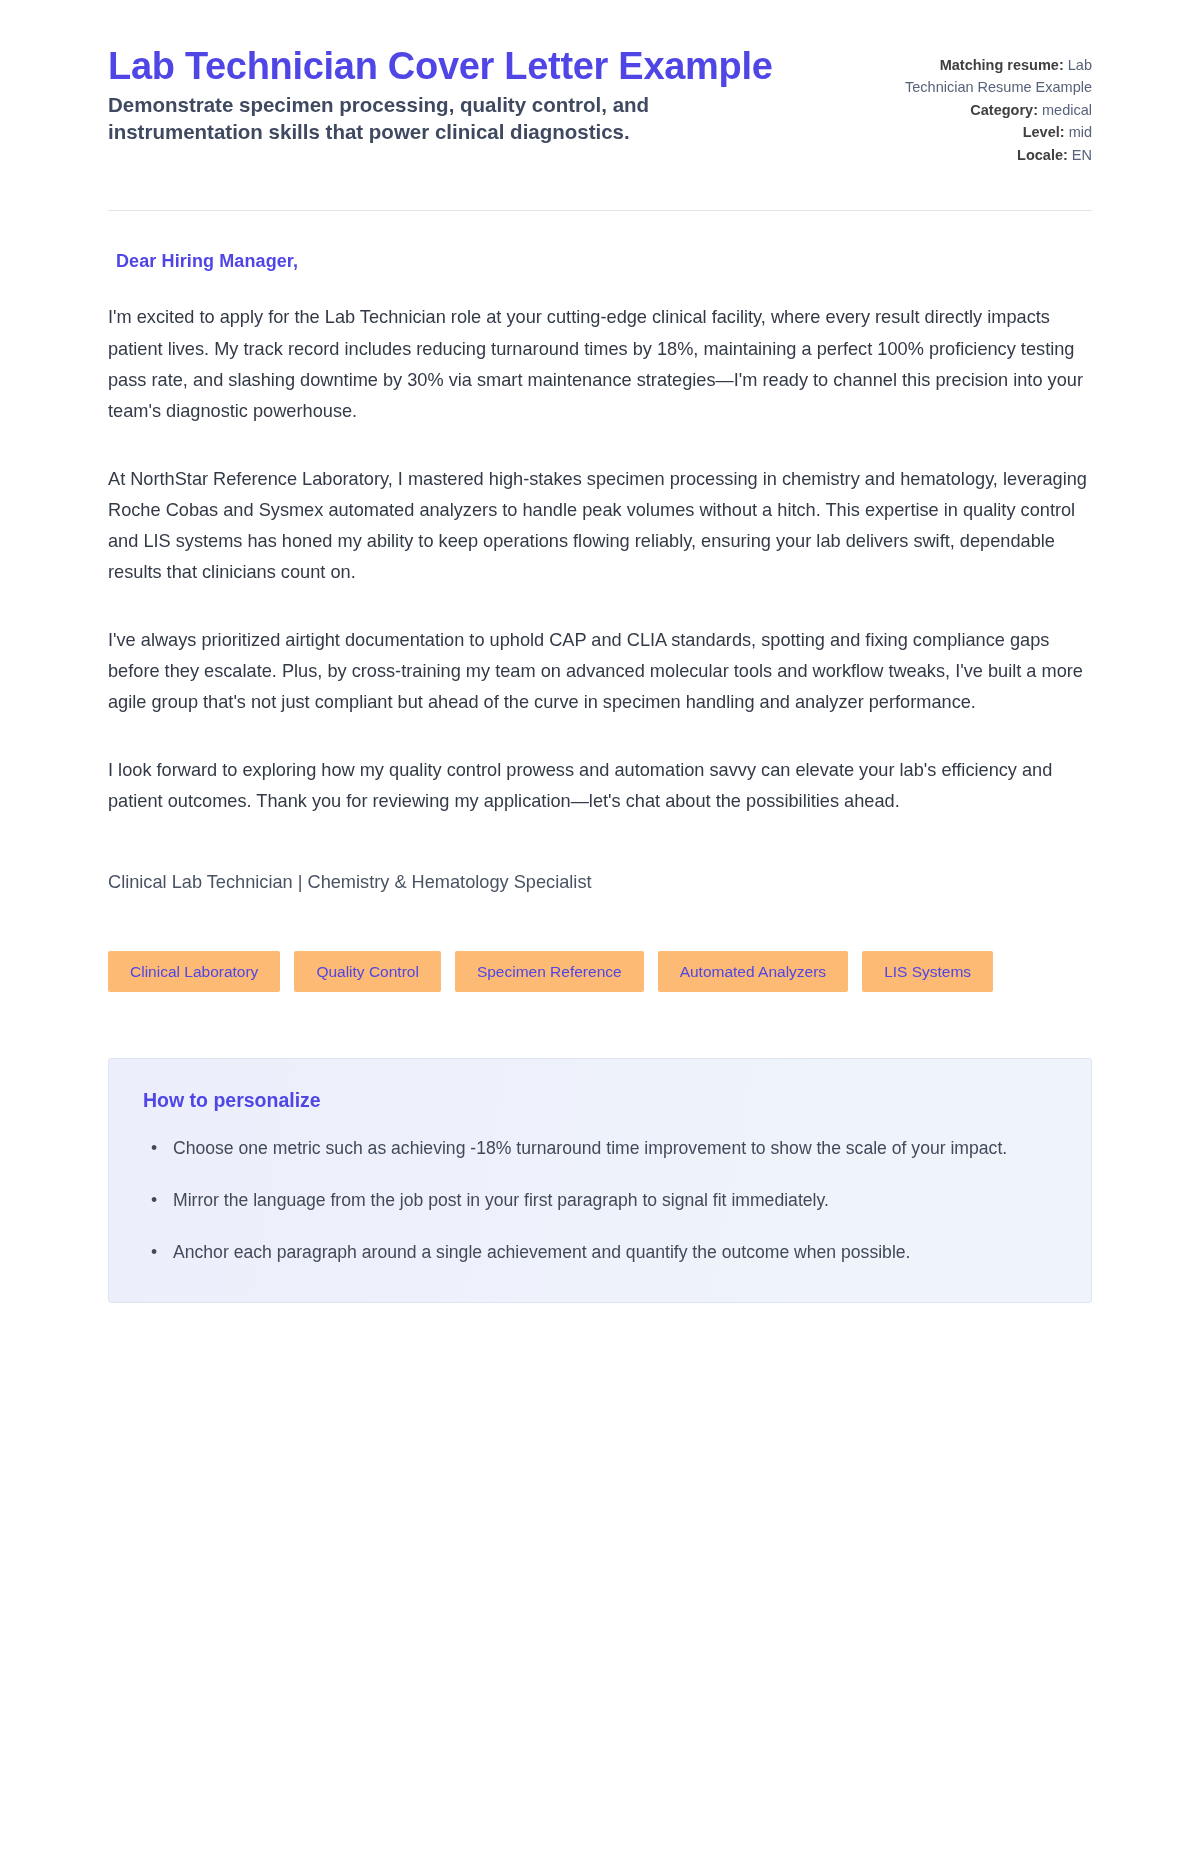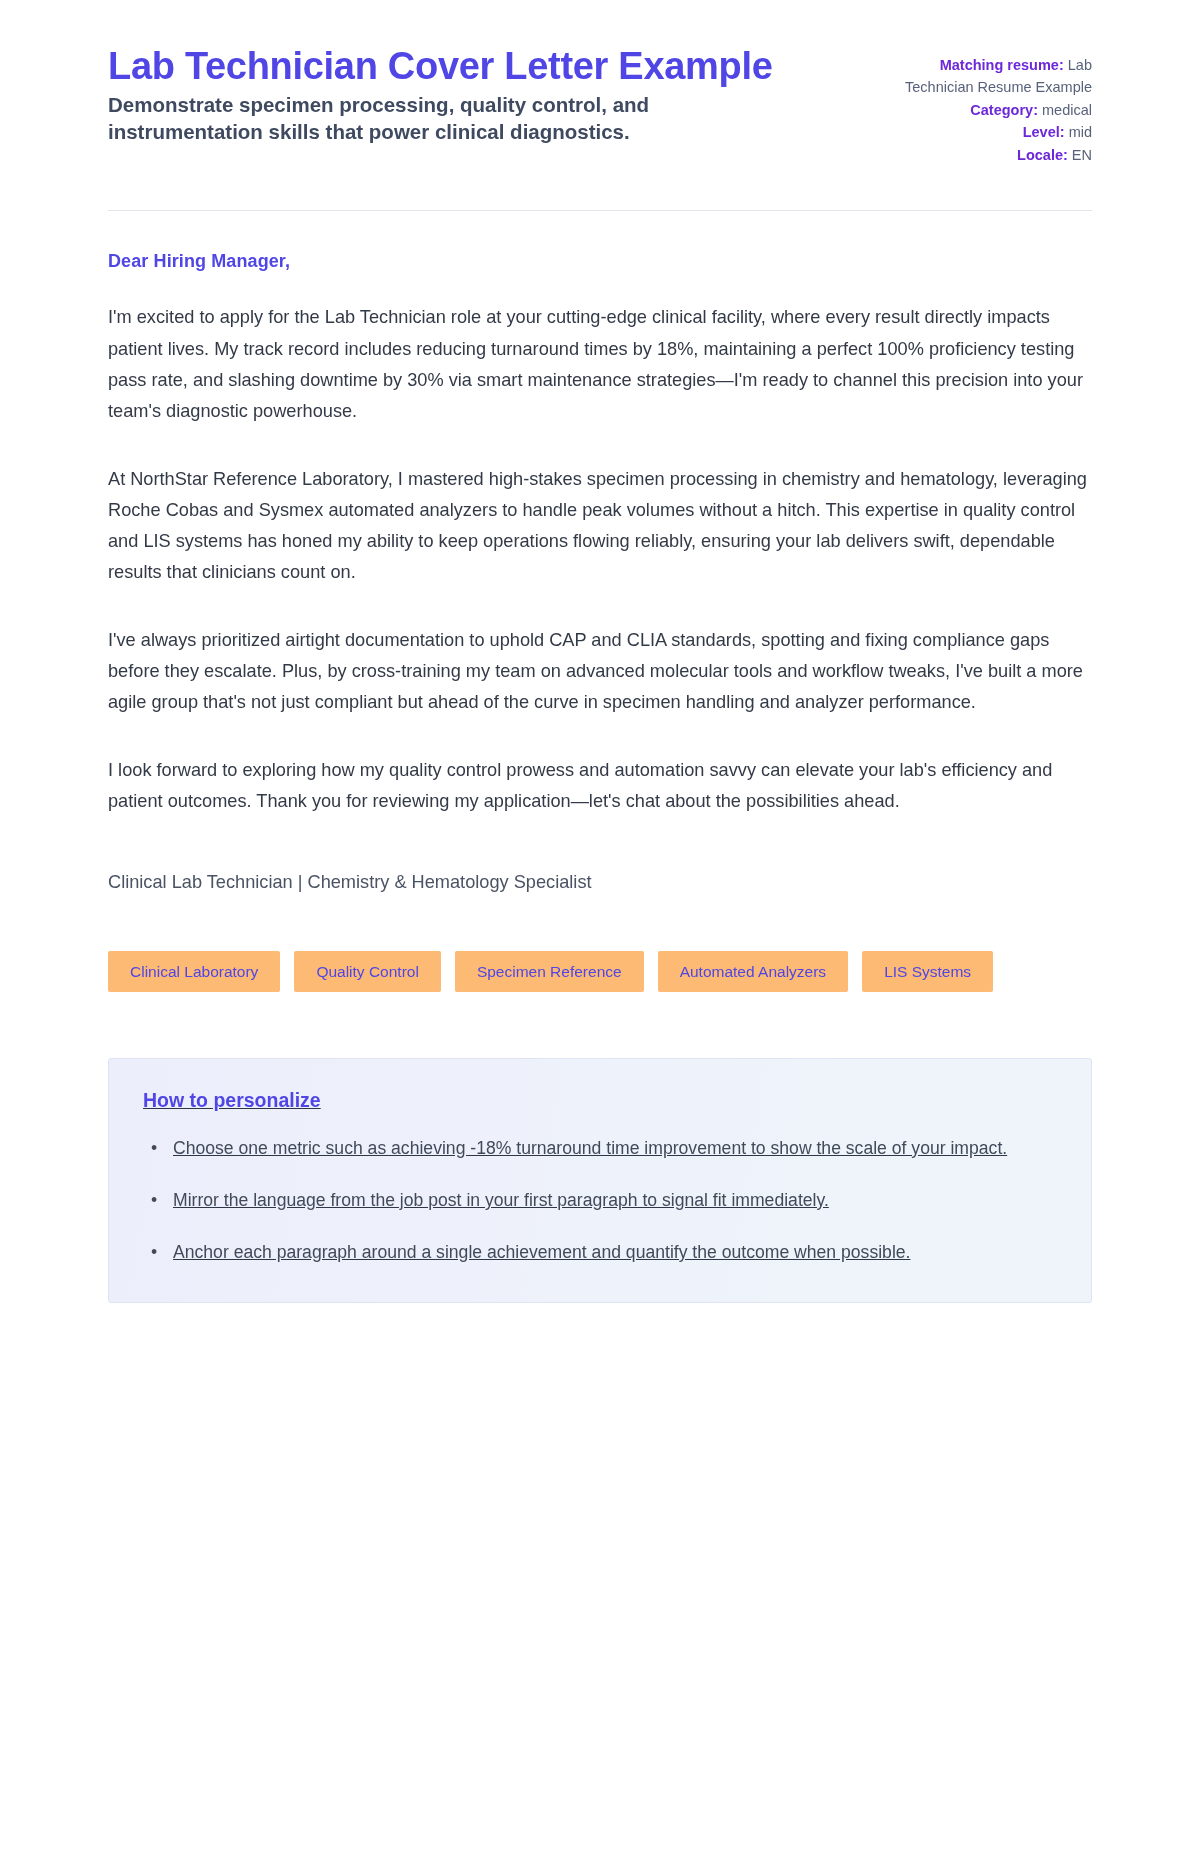--- a/index.html
+++ b/index.html
@@ -55,35 +55,35 @@
     width: 218px;
     text-align: right;
     font-size: 14.5px;
     line-height: 1.55;
     color: #5b6577;
     padding-top: 8px;
   }
   .meta-row { margin: 0; }
   .meta-label {
     font-weight: 700;
-    color: #6d28d9;
+    color: #404040;
   }
   .meta-value { color: #58627a; }
 
   .rule {
     border: 0;
     border-top: 1px solid #e2e5ec;
     margin: 44px 0 0 0;
   }
 
   
   .letter { padding-top: 40px; }
 
   .salutation {
-    margin: 0 0 30px 0;
+    margin: 0 0 30px 8px;
     font-size: 18px;
     font-weight: 700;
     color: #4f46e5;
     letter-spacing: 0.1px;
   }
 
   .para {
     margin: 0 0 36px 0;
     font-size: 18.2px;
     line-height: 1.72;
@@ -123,21 +123,20 @@
   }
 
   
   .callout {
     margin-top: 66px;
     border: 1px solid #dfe4f3;
     border-radius: 3px;
     background: linear-gradient(100deg, #eceffb 0%, #eef1fb 38%, #eef4fa 72%, #eef4f9 100%);
     padding: 30px 28px 34px 34px;
     box-sizing: border-box;
-    text-decoration: underline;
   }
   .callout-title {
     margin: 0 0 22px 0;
     font-size: 19.5px;
     font-weight: 700;
     color: #4f46e5;
   }
   .callout-list {
     margin: 0;
     padding: 0 0 0 26px;

